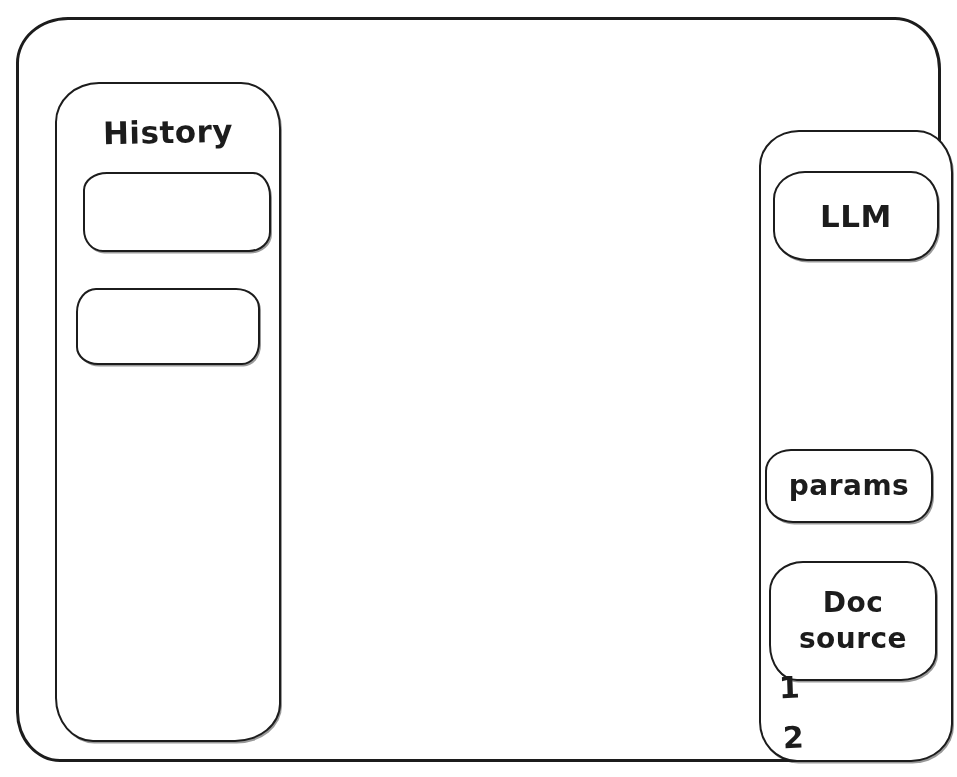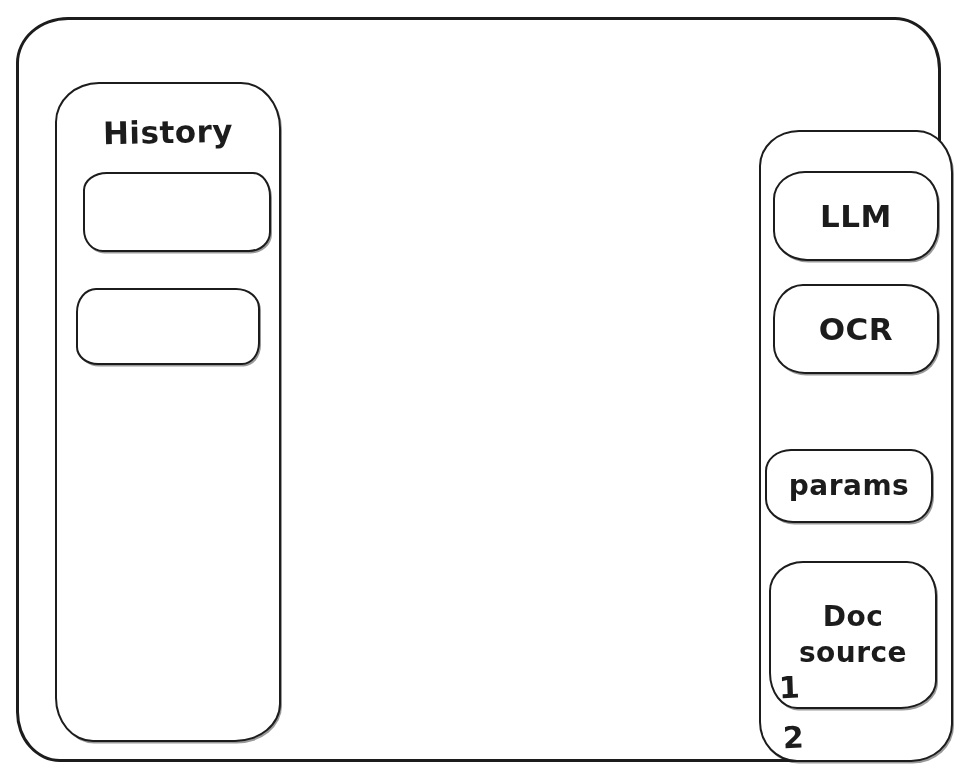--- a/index.html
+++ b/index.html
@@ -135,21 +135,21 @@
     left:12px; top:152px; width:166px; height:90px;
     font-size:31px;
     border-radius:30px 34px 28px 32px / 34px 30px 32px 28px;
   }
   .btn-params{
     left:4px; top:317px; width:168px; height:74px;
     font-size:28px;
     border-radius:26px 22px 24px 28px / 22px 26px 28px 24px;
   }
   .btn-doc{
-    left:8px; top:429px; width:168px; height:148px;
+    left:8px; top:429px; width:168px; height:120px;
     font-size:28px;
     padding:4px 20px;
     border-radius:34px 30px 36px 28px / 30px 34px 28px 36px;
   }
   .doc-num{
     position:absolute;
     font-size:30px;
     cursor:pointer;
     transform:rotate(-2deg);
   }
@@ -163,20 +163,19 @@
 
   <aside class="sk dbl sidebar-left">
     <h2 class="hand title-left">History</h2>
     <div class="history-item item-1 dbl"></div>
     <div class="history-item item-2 dbl"></div>
   </aside>
 
 
   <aside class="sk dbl sidebar-right">
     <button class="tool-btn btn-llm dbl">LLM</button>
-    <button class="tool-btn btn-ocr dbl">OCR</button>
     <button class="tool-btn btn-params dbl">params</button>
     <button class="tool-btn btn-doc dbl">Doc source</button>
     <div class="hand doc-num num-1">1</div>
     <div class="hand doc-num num-2">2</div>
   </aside>
 
 </div>
 
 </body></html>

